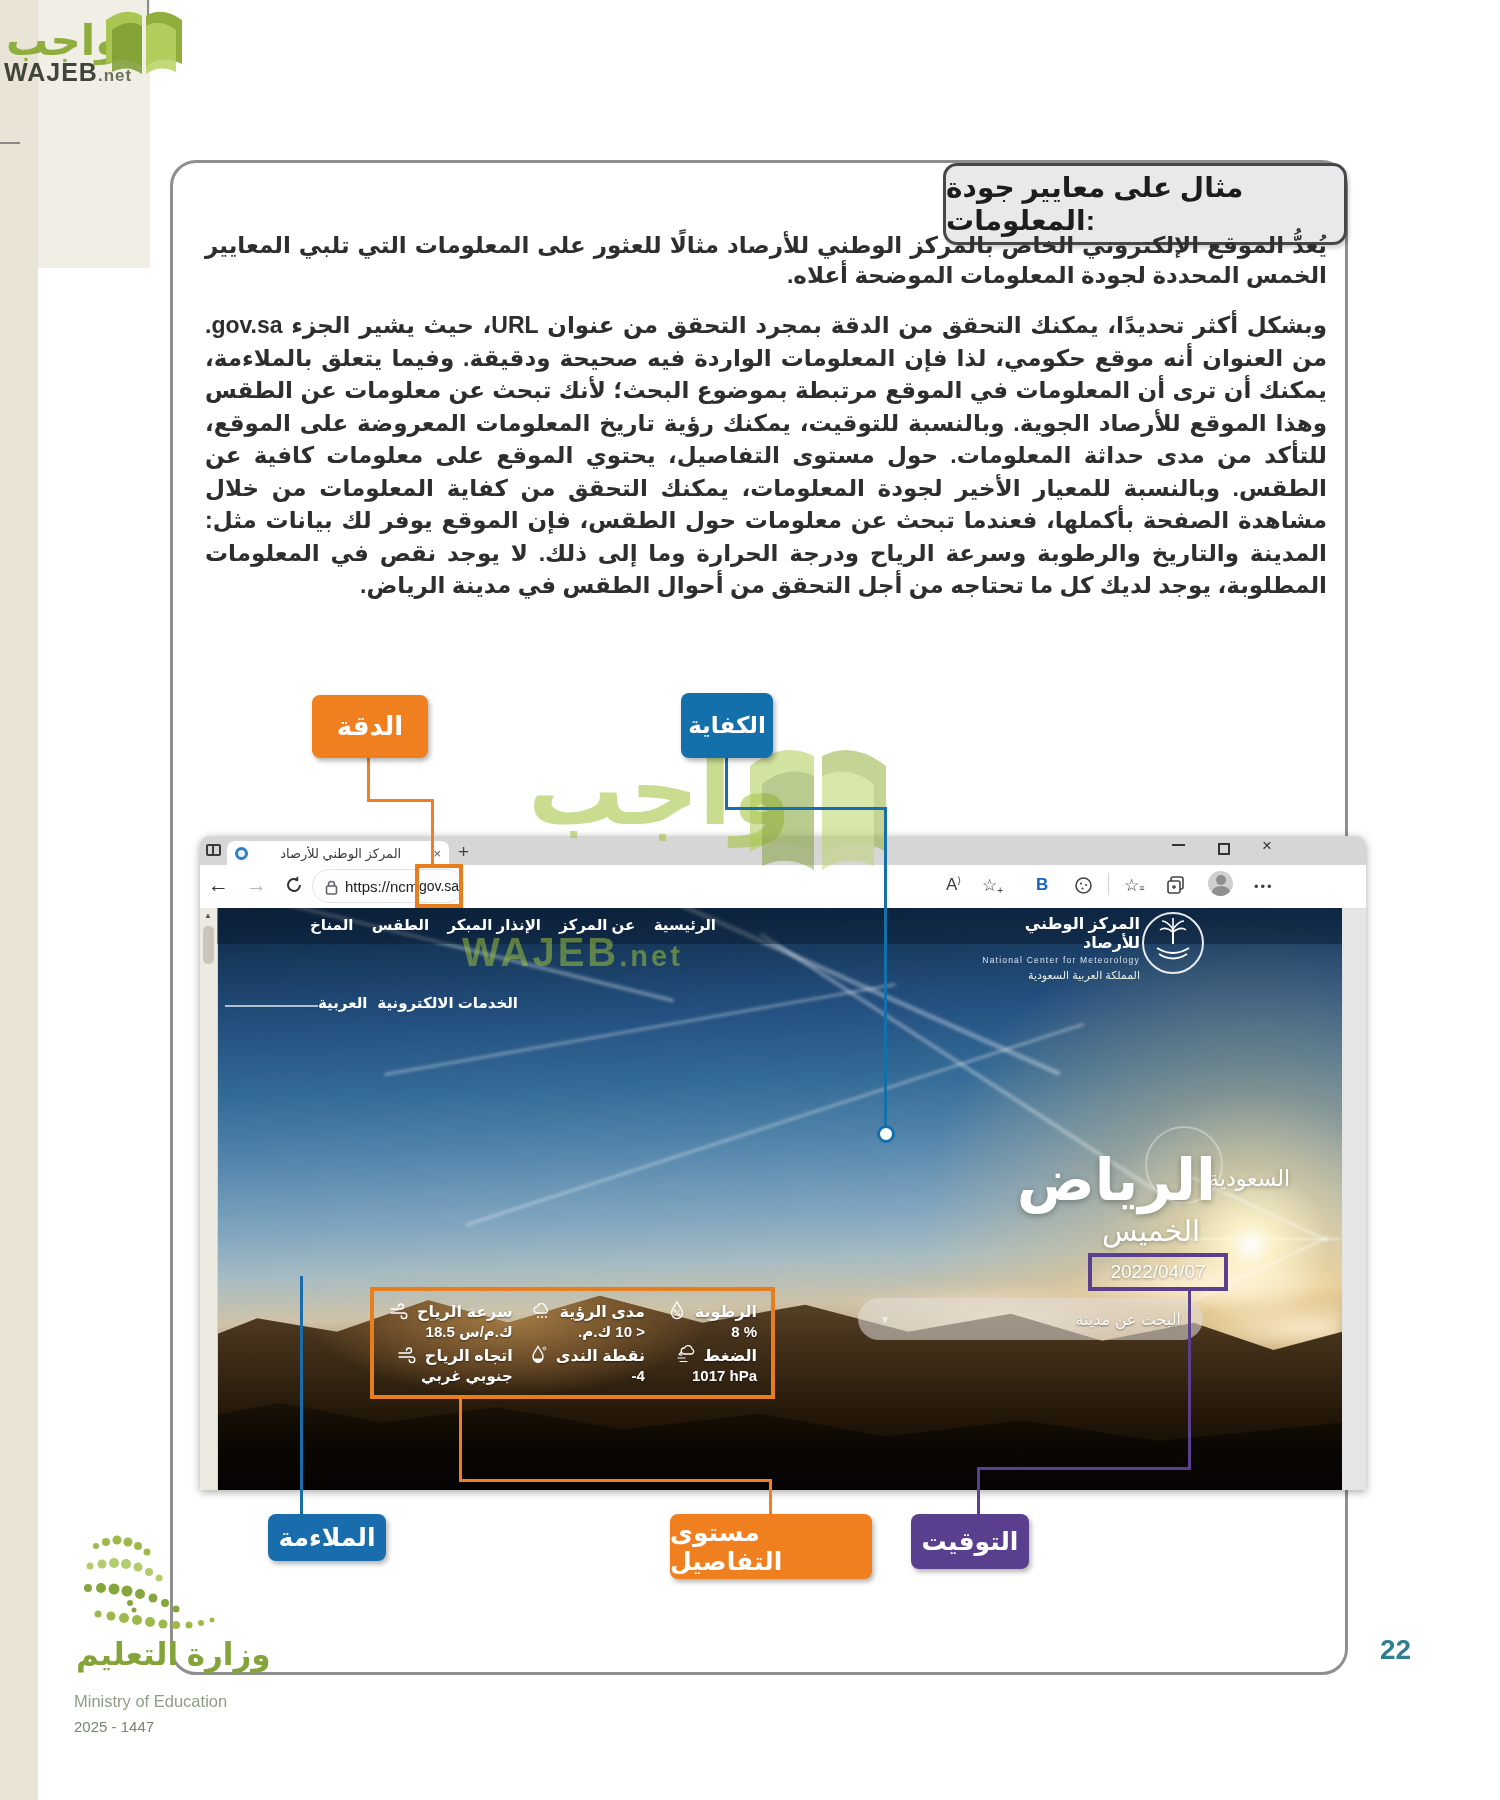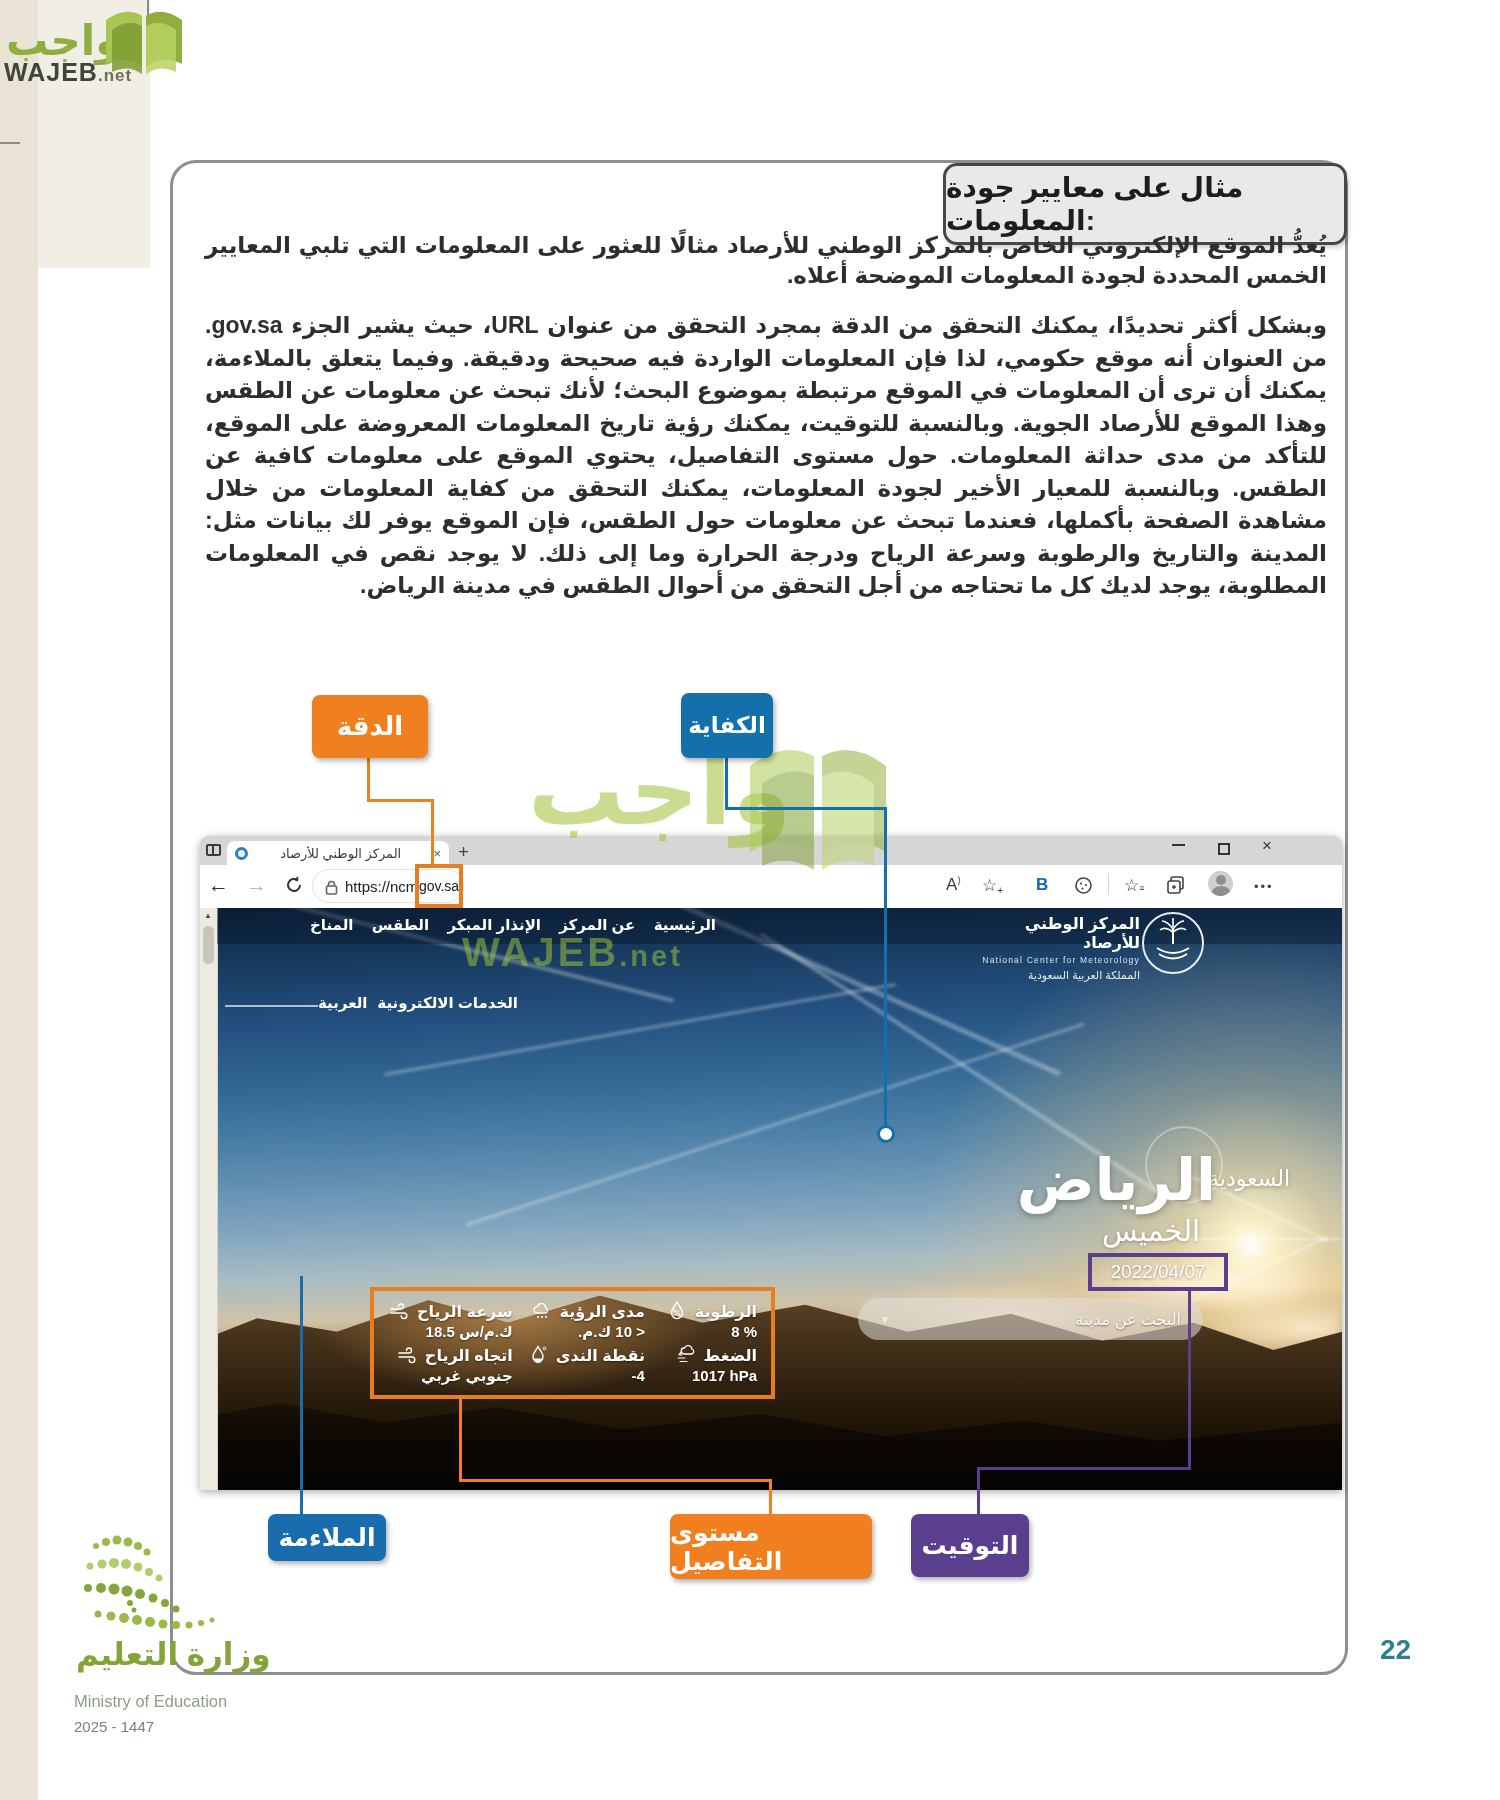--- a/index.html
+++ b/index.html
@@ -26,32 +26,32 @@
   .para1{left:205px;top:230px;width:1122px;font-size:23px;line-height:30px;}
   .para2{left:205px;top:309px;width:1122px;font-size:23px;line-height:32.5px;}
 
   
   .callout{border-radius:8px;color:#fff;font-weight:bold;display:flex;align-items:center;justify-content:center;
            box-shadow:2px 3px 5px rgba(0,0,0,.3);z-index:31;}
   .co-accuracy{left:312px;top:695px;width:116px;height:63px;background:#ef7f1f;font-size:26px;}
   .co-sufficiency{left:681px;top:693px;width:92px;height:65px;background:#1470ab;font-size:23px;}
   .co-relevance{left:268px;top:1514px;width:118px;height:47px;background:#1a6dad;font-size:25px;}
   .co-detail{left:670px;top:1514px;width:202px;height:65px;background:#ef7f1f;font-size:25px;}
-  .co-timing{left:911px;top:1514px;width:118px;height:63px;background:#5b3f8f;font-size:25px;}
+  .co-timing{left:911px;top:1514px;width:118px;height:55px;background:#5b3f8f;font-size:25px;}
 
   .line{z-index:30;}
   .l-orange{background:#ef7f1f;}
   .l-blue{background:#1470ab;}
   .l-blue2{background:#1a6dad;}
   .l-purple{background:#5b3f8f;}
   .suf-dot{left:877px;top:1125px;width:12px;height:12px;border:3px solid #1470ab;background:#fff;border-radius:50%;z-index:30;}
 
   
-  .window{left:200px;top:836px;width:1142px;height:654px;border-radius:10px 10px 0 0;background:#7dd3fc;
-          box-shadow:0 2px 8px rgba(0,0,0,.35);z-index:10;}
+  .window{left:200px;top:836px;width:1142px;height:654px;border-radius:10px 10px 0 0;background:#e5e5e5;
+          box-shadow:0 2px 8px rgba(0,0,0,.35);z-index:10;padding-left:24px;}
   .tabstrip{left:0;top:0;width:100%;height:29px;border-radius:10px 10px 0 0;background:#d6d6d6;}
   .split-icon{left:6px;top:8px;width:15px;height:12px;border:2px solid #3a3a3a;border-radius:2px;box-sizing:border-box;}
   .split-icon:after{content:"";position:absolute;left:4px;top:0;width:2px;height:8px;background:#3a3a3a;}
   .tab{left:27px;top:5px;width:222px;height:24px;background:#fff;border-radius:8px 8px 0 0;display:flex;align-items:center;padding:0 8px;box-sizing:border-box;gap:6px;}
   .favicon{width:13px;height:13px;border:3px solid #2d7fc1;border-radius:50%;box-sizing:border-box;background:#eaf3fb;}
   .tab-title{flex:1;text-align:center;font-size:13px;color:#3c3c3c;direction:rtl;white-space:nowrap;overflow:hidden;}
   .tab-close{font-size:13px;color:#555;}
   .newtab{left:258px;top:5px;font-size:19px;color:#444;}
   .ctl-min{left:972px;top:8px;width:13px;height:2px;background:#333;}
   .ctl-max{left:1018px;top:7px;width:12px;height:12px;border:2px solid #333;box-sizing:border-box;}

